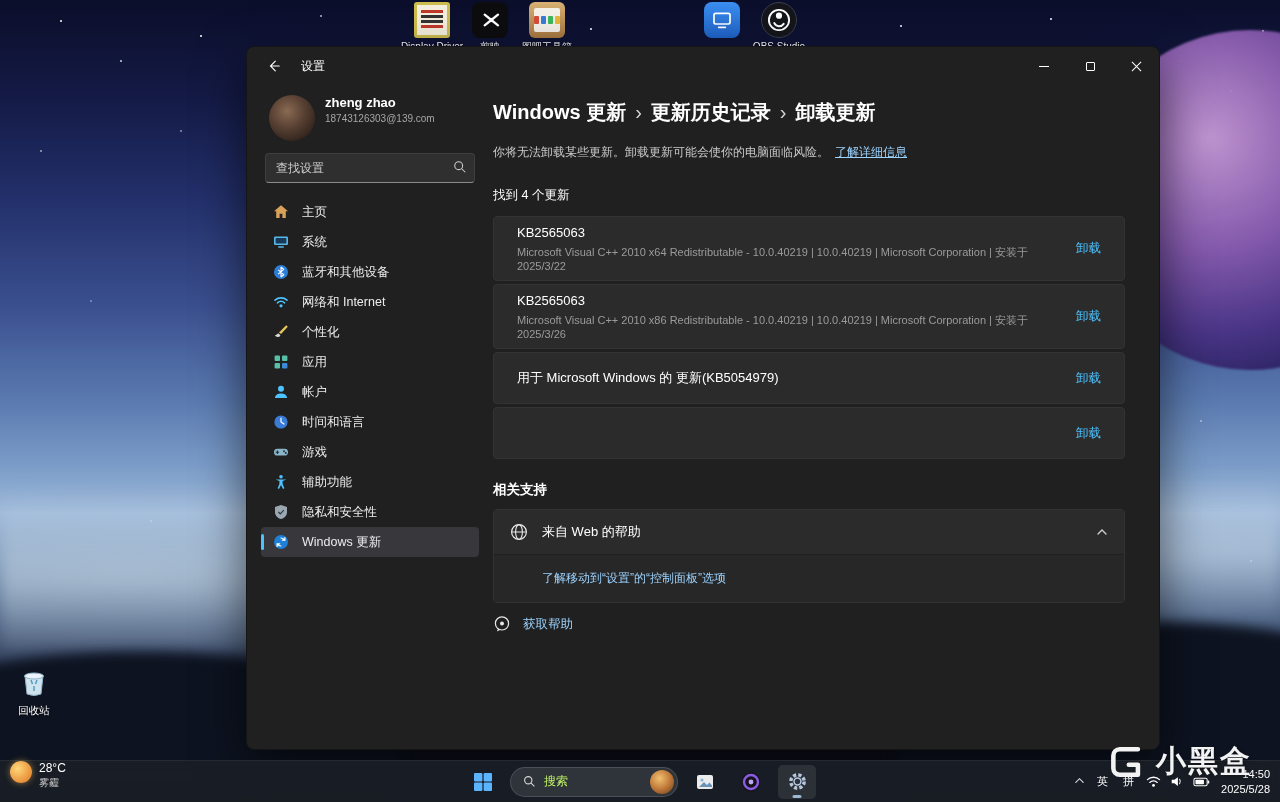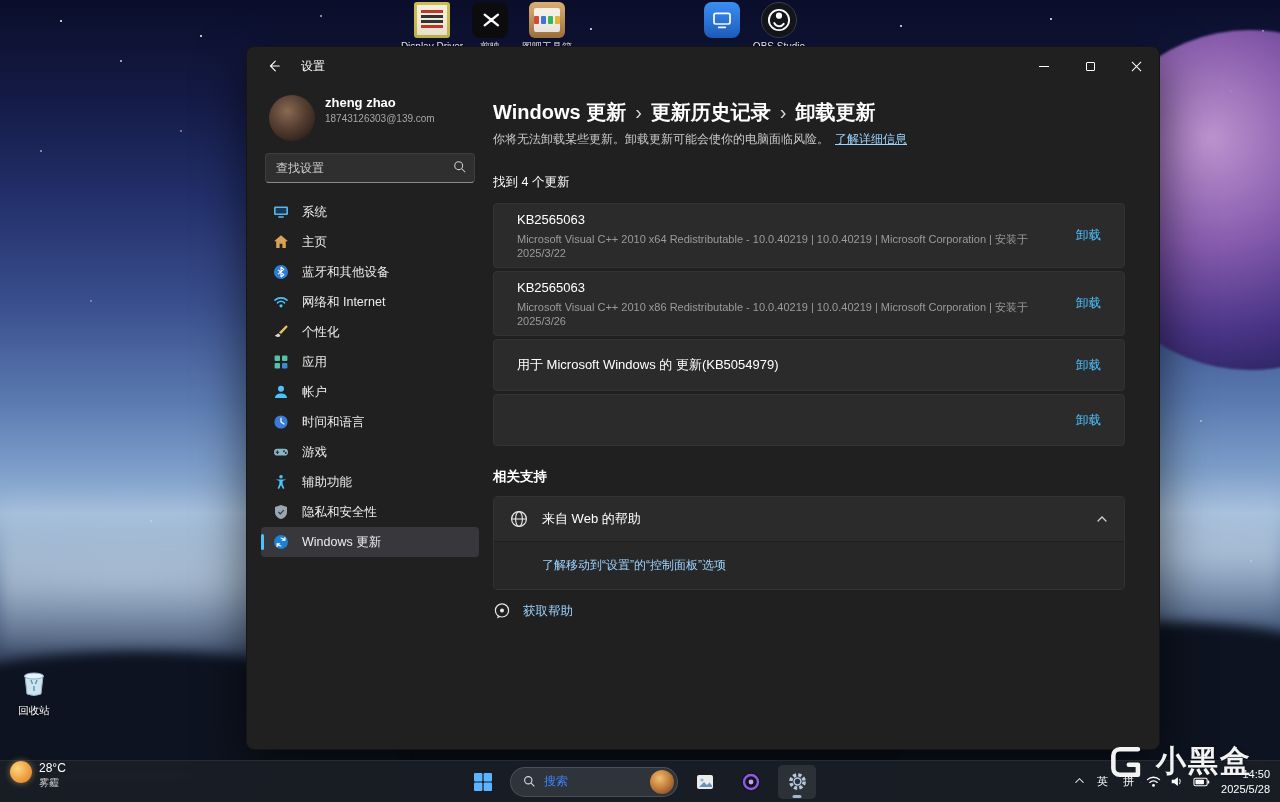--- a/index.html
+++ b/index.html
@@ -83,21 +83,21 @@
   .nav li.sel::before { content:""; position:absolute; left:0; top:7px; width:3px; height:16px;
     border-radius:2px; background:#4cc2ff; }
   .nav .nic { width:16px; height:16px; flex:0 0 16px; }
 
   
   .main { flex:1; padding:6px 34px 0 0; min-width:0; }
   .crumbs { margin-top:6px; font-size:20px; font-weight:600; line-height:30px; display:flex; align-items:center; }
   .crumbs .sep { color:#d8d8d8; margin:0 9px; font-weight:400; }
   .crumbs .anc { color:#ffffff; }
   .crumbs .cur { color:#ffffff; }
-  .warnline { margin-top:4px; font-size:12px; color:#c9c9c9; }
+  .warnline { margin-top:17px; font-size:12px; color:#c9c9c9; }
   .warnline a { color:#9cd3ff; text-decoration:underline; margin-left:6px; cursor:pointer; }
   .count { margin-top:26px; font-size:12.5px; color:#fff; }
   .cards { margin-top:12px; }
   .card { background:#2b2b2b; border:1px solid #333; border-radius:4px; margin-bottom:3px;
     padding:8px 23px; min-height:52px; display:flex; align-items:center; }
   .card .c-title { font-size:13px; color:#fff; }
   .card .c-sub { font-size:11px; color:#9b9b9b; margin-top:5px; }
   .card .c-act { margin-left:auto; color:#4cc2ff; font-size:12.5px; cursor:pointer; white-space:nowrap; padding-left:20px; }
   .sec-title { margin-top:22px; font-size:13.5px; font-weight:600; }
   .helpcard { margin-top:10px; border-radius:4px; overflow:hidden; border:1px solid #333; }
@@ -114,21 +114,21 @@
     background:rgba(26,30,38,.92); backdrop-filter:blur(6px); border-top:1px solid rgba(255,255,255,.06);
     display:flex; align-items:center; }
   .tb-center { position:absolute; left:50%; top:0; height:100%; transform:translateX(-50%);
     display:flex; align-items:center; gap:8px; }
   .tb-btn { width:38px; height:34px; border-radius:5px; display:flex; align-items:center; justify-content:center; }
   .tb-btn.active { background:rgba(255,255,255,.09); position:relative; }
   .tb-btn.active::after { content:""; position:absolute; bottom:1px; left:50%; transform:translateX(-50%);
     width:9px; height:3px; border-radius:2px; background:#9db8d0; }
   .tb-search { height:30px; border-radius:15px; background:rgba(255,255,255,.10);
     border:1px solid rgba(255,255,255,.14); display:flex; align-items:center; padding:0 3px 0 12px; width:168px; }
-  .tb-search .st { color:#3b82f6; font-size:12px; margin-left:8px; flex:1; }
+  .tb-search .st { color:#bef264; font-size:12px; margin-left:8px; flex:1; }
   .tb-search .simg { width:24px; height:24px; border-radius:50%;
     background:radial-gradient(circle at 40% 35%, #f0c070 0%, #c07a3a 50%, #6a3a1a 100%); }
   .tray { position:absolute; right:6px; top:0; height:100%; display:flex; align-items:center; gap:9px; color:#fff; }
   .tray .lang { font-size:11px; padding:2px 3px; }
   .tray .chevup { font-size:11px; color:#e0e0e0; }
   .clock { text-align:right; font-size:11px; line-height:1.35; margin-left:2px; padding-right:4px; }
   .weather { position:absolute; left:10px; top:0; height:100%; display:flex; gap:7px; z-index:21; }
   .weather .wic { width:22px; height:22px; border-radius:50%;
     background:radial-gradient(circle at 35% 35%, #ffd77a, #e8913a 70%); box-shadow:0 0 6px rgba(255,200,100,.5); }
   .weather .wt { font-size:12px; color:#fff; }
@@ -245,31 +245,31 @@
       <div class="searchbox">
         <input type="text" placeholder="查找设置" style="">
         <svg class="mag" width="14" height="14" viewBox="0 0 16 16">
             <circle cx="6.5" cy="6.5" r="4.5" stroke="#cfcfcf" stroke-width="1.2" fill="none"></circle>
             <path d="M10 10 L14 14" stroke="#cfcfcf" stroke-width="1.2"></path>
           </svg>
       </div>
       <ul class="nav">
         <li>
           <svg class="nic" viewBox="0 0 16 16">
+              <path d="M8 1.2 L15 7.2 H12.8 V14 H9.4 V9.8 H6.6 V14 H3.2 V7.2 H1 Z" fill="#d8a25a"></path>
+            </svg>
+          <span>主页</span>
+        </li>
+        <li>
+          <svg class="nic" viewBox="0 0 16 16">
               <rect x="1" y="2.5" width="14" height="8.5" rx="1.2" fill="#58b6e8"></rect>
               <rect x="2.6" y="4.1" width="10.8" height="5.3" rx=".6" fill="#173a58"></rect>
               <rect x="5" y="12.2" width="6" height="1.6" rx=".8" fill="#58b6e8"></rect>
             </svg>
           <span>系统</span>
-        </li>
-        <li>
-          <svg class="nic" viewBox="0 0 16 16">
-              <path d="M8 1.2 L15 7.2 H12.8 V14 H9.4 V9.8 H6.6 V14 H3.2 V7.2 H1 Z" fill="#d8a25a"></path>
-            </svg>
-          <span>主页</span>
         </li>
         <li>
           <svg class="nic" viewBox="0 0 16 16">
               <circle cx="8" cy="8" r="7" fill="#2c7edb"></circle>
               <path d="M8 3 V13 M8 3 L10.8 5.3 L5.2 10.2 M8 13 L10.8 10.7 L5.2 5.8" stroke="#fff" stroke-width="1.1" fill="none" stroke-linejoin="round"></path>
             </svg>
           <span>蓝牙和其他设备</span>
         </li>
         <li>
           <svg class="nic" viewBox="0 0 16 16">

